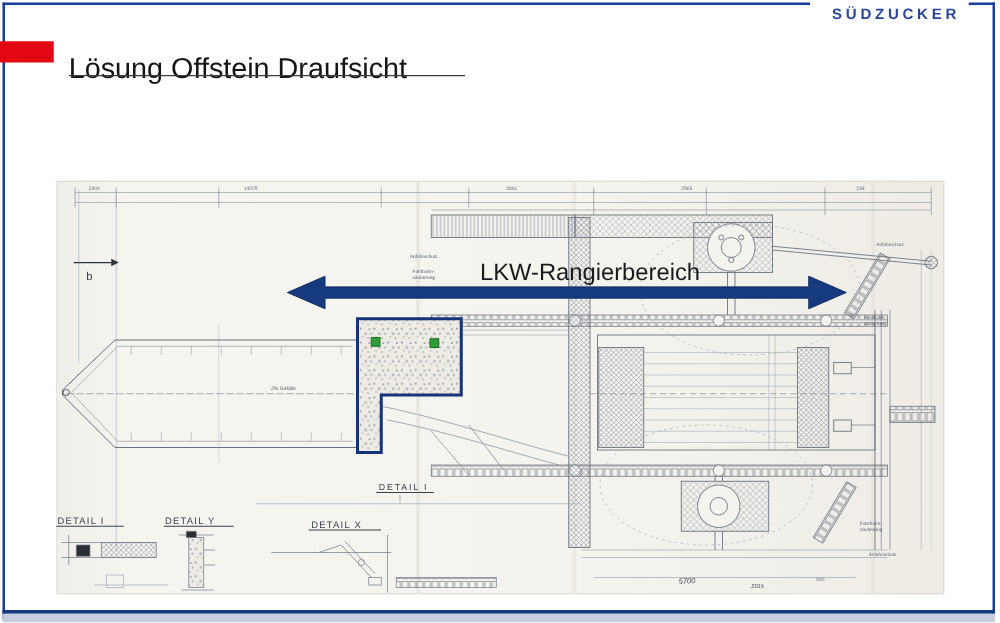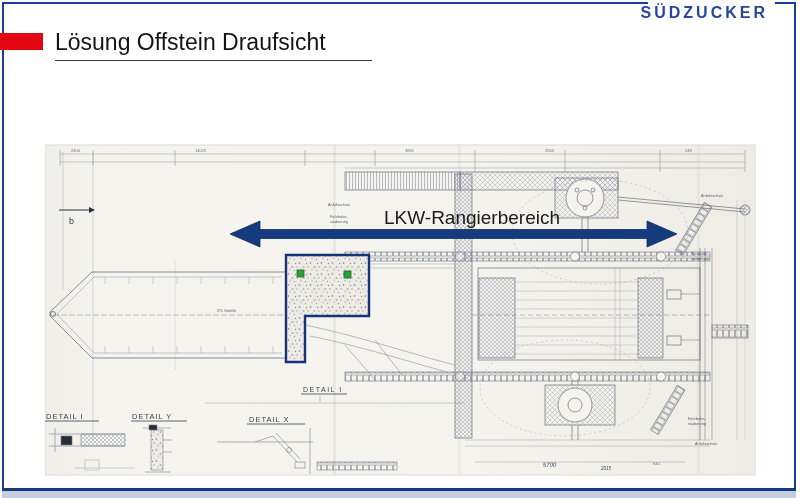--- a/index.html
+++ b/index.html
@@ -7,24 +7,24 @@
        font-family:"Liberation Sans",sans-serif;}
   .abs{position:absolute;}
   
   .frame-left{left:2px;top:2px;width:2px;height:494px;background:#1a3c9e;}
   .frame-top-a{left:2px;top:2px;width:646px;height:2px;background:#1a3c9e;}
   .frame-top-b{left:775px;top:2px;width:21px;height:2px;background:#1a3c9e;}
   .frame-right{left:794px;top:2px;width:2px;height:489px;background:#1a3c9e;}
   .footer-line{left:2px;top:488px;width:794px;height:3px;background:#16387e;}
   .footer-band{left:2px;top:491px;width:794px;height:7px;background:#c5cedd;}
   
-  .logo{top:4px;right:26px;font-size:16px;font-weight:bold;letter-spacing:3px;
+  .logo{top:4px;right:26px;font-size:12px;font-weight:bold;letter-spacing:3px;
         color:#27459c;background:#fff;padding:0 6px;}
   .red-bar{left:0;top:33px;width:43px;height:17px;background:#e30613;}
-  .title{left:55px;top:29px;font-size:23px;color:#141414;font-weight:normal;margin:0;}
+  .title{left:55px;top:41px;font-size:23px;color:#141414;font-weight:normal;margin:0;}
   .title-rule{left:55px;top:60px;width:317px;height:1px;background:#3c3c3c;}
   
   .drawing-wrap{left:45px;top:140px;width:712px;height:337px;}
   svg text{font-family:"Liberation Sans",sans-serif;}
 </style>
 </head>
 <body>
 
 <div class="abs frame-left"></div>
 <div class="abs frame-top-a"></div>

